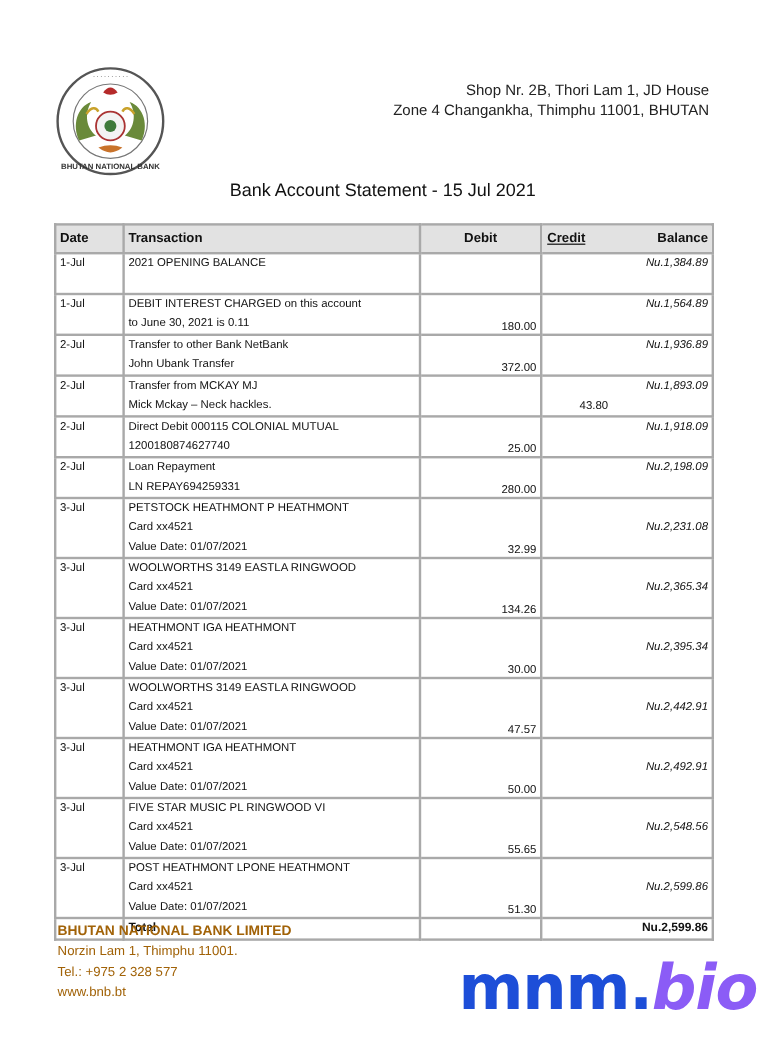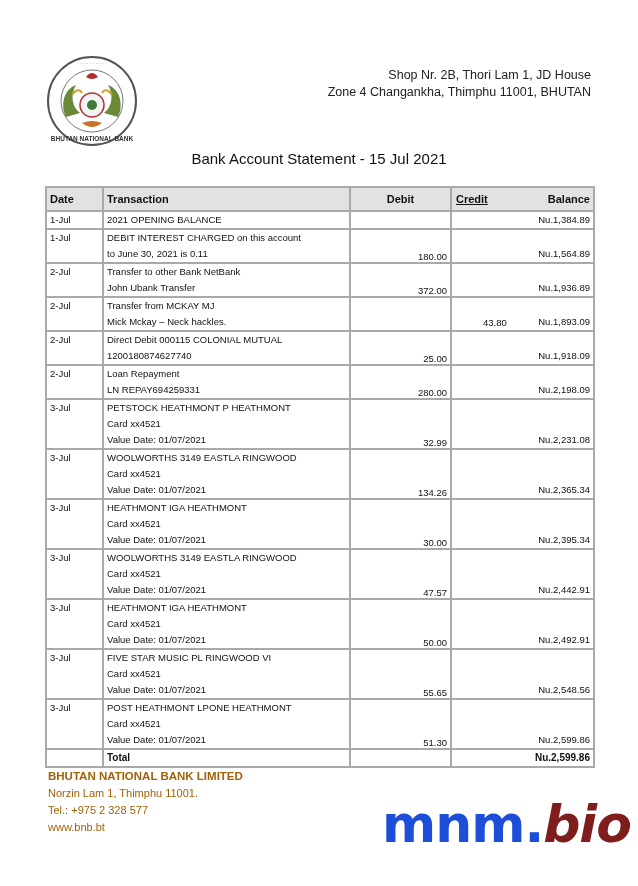--- a/index.html
+++ b/index.html
@@ -20,30 +20,30 @@
   th.c-credbal { position: relative; }
   .hcredit { position: absolute; left: 4px; top: 5px; text-decoration: underline; }
   .hbal { position: absolute; right: 3px; top: 5px; }
   .col-date { width: 49px; }
   .col-tx { width: 239px; }
   .col-debit { width: 93px; }
   .lines div { height: 16px; line-height: 16px; }
   .num { text-align: right; vertical-align: bottom !important; }
   .credbal { position: relative; vertical-align: bottom !important; }
   .credbal .cr { position: absolute; left: 31px; bottom: 2px; }
-  .credbal .bal { text-align: right; height: 16px; line-height: 16px; }
+  .credbal .bal { text-align: right; height: 32px; line-height: 16px; font-style: italic; }
   .rowcell { line-height: 16px; }
   .total td { font-weight: bold; font-size: 10px; height: 16px; line-height: 16px; }
   .footer { position: absolute; left: 48px; top: 768px; color: #a16207; }
   .footer .bank { font-weight: bold; font-size: 11.5px; line-height: 17px; }
   .footer .l { font-size: 11px; line-height: 17px; }
   .watermark { position: absolute; left: 382px; top: 794px; font-size: 52px; font-weight: bold;
                font-family: "DejaVu Sans", sans-serif; letter-spacing: -1px; }
   .watermark .a { color: #1d4ed8; }
-  .watermark .b { color: #7f1d1d; font-style: italic; }
+  .watermark .b { color: #8b5cf6; font-style: italic; }
 </style>
 </head>
 <body>
 
 <div class="logo">
   <svg width="92" height="92" viewBox="0 0 92 92">
     <circle cx="46" cy="46" r="44" fill="#fff" stroke="#555" stroke-width="2"></circle>
     <circle cx="46" cy="46" r="31" fill="#fff" stroke="#777" stroke-width="1"></circle>
     <path d="M20 62 C 14 50, 18 34, 30 30 C 24 40, 26 52, 34 58 Z" fill="#6a8a3a"></path>
     <path d="M72 62 C 78 50, 74 34, 62 30 C 68 40, 66 52, 58 58 Z" fill="#6a8a3a"></path>

